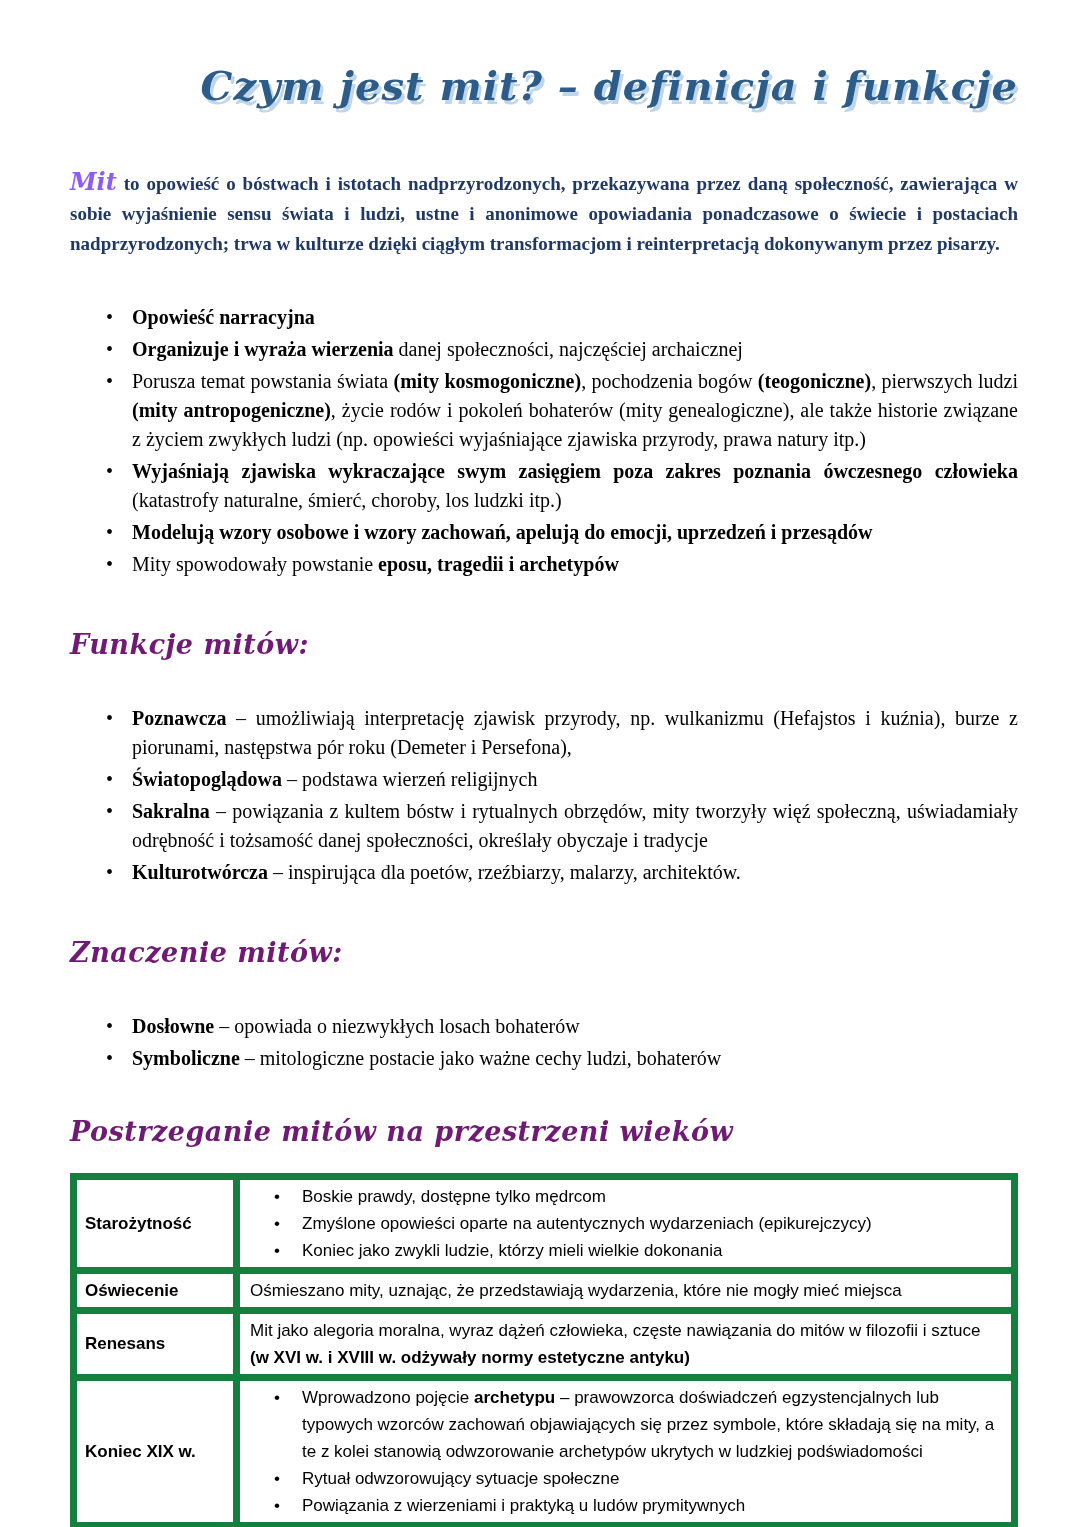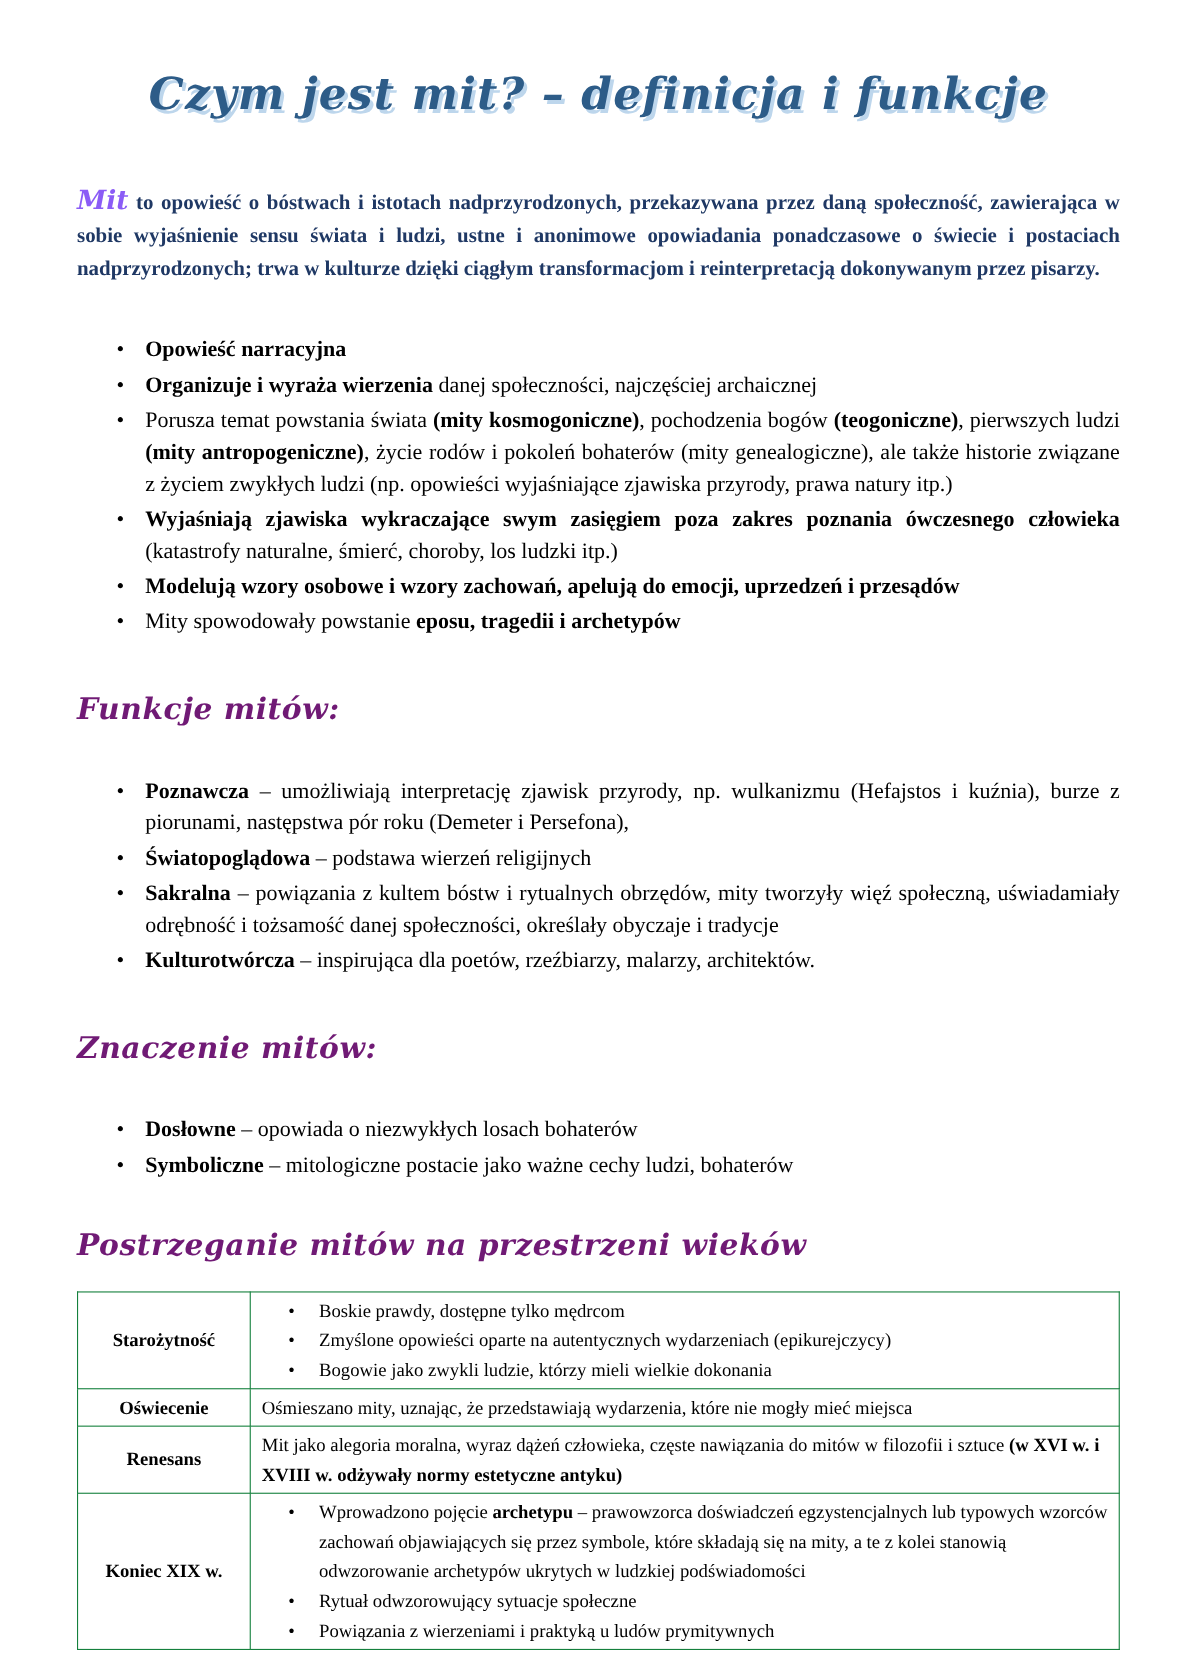--- a/index.html
+++ b/index.html
@@ -8,21 +8,21 @@
     box-sizing: border-box;
     width: 1080px;
     height: 1527px;
     background: #ffffff;
     padding: 48px 62px 30px 70px;
     position: relative;
     overflow: hidden;
   }
   .title {
     margin: 14px 0 0 0;
-    text-align: center;
+    text-align: right;
     font-family: "DejaVu Serif", serif;
     font-style: italic;
     font-weight: 700;
     font-size: 40px;
     letter-spacing: 1px;
     color: #2d5c88;
     text-shadow: 3px 4px 0 #bdd6ec;
   }
   .intro {
     margin: 58px 0 0 0;
@@ -72,27 +72,26 @@
   .perception-heading { margin-top: 43px; }
   .b { font-weight: 700; }
   .perception-table {
     width: 100%;
     border-collapse: collapse;
     margin-top: 26px;
     font-family: "Liberation Sans", sans-serif;
     font-size: 17px;
   }
   .perception-table td {
-    border: 1px solid #15803d;
+    border: 7px solid #15803d;
     vertical-align: middle;
-    font-family: Liberation Serif, serif;
   }
   .era-cell {
     width: 140px;
-    text-align: center;
+    text-align: left;
     font-weight: 700;
     padding: 4px 8px;
   }
   .content-cell {
     padding: 3px 10px;
     line-height: 27px;
   }
   .cell-bullets {
     list-style: none;
     margin: 0;
@@ -145,21 +144,21 @@
   <h2 class="section-heading perception-heading">Postrzeganie mitów na przestrzeni wieków</h2>
 
   <table class="perception-table">
     <tbody>
         <tr>
           <td class="era-cell">Starożytność</td>
           <td class="content-cell">
             <ul class="cell-bullets">
               <li><span>Boskie prawdy, dostępne tylko mędrcom</span></li>
               <li><span>Zmyślone opowieści oparte na autentycznych wydarzeniach (epikurejczycy)</span></li>
-              <li><span>Bogowie jako zwykli ludzie, którzy mieli wielkie dokonania</span></li>
+              <li><span>Koniec jako zwykli ludzie, którzy mieli wielkie dokonania</span></li>
             </ul>
           </td>
         </tr>
         <tr>
           <td class="era-cell">Oświecenie</td>
           <td class="content-cell">
             <div><span>Ośmieszano mity, uznając, że przedstawiają wydarzenia, które nie mogły mieć miejsca</span></div>
           </td>
         </tr>
         <tr>

